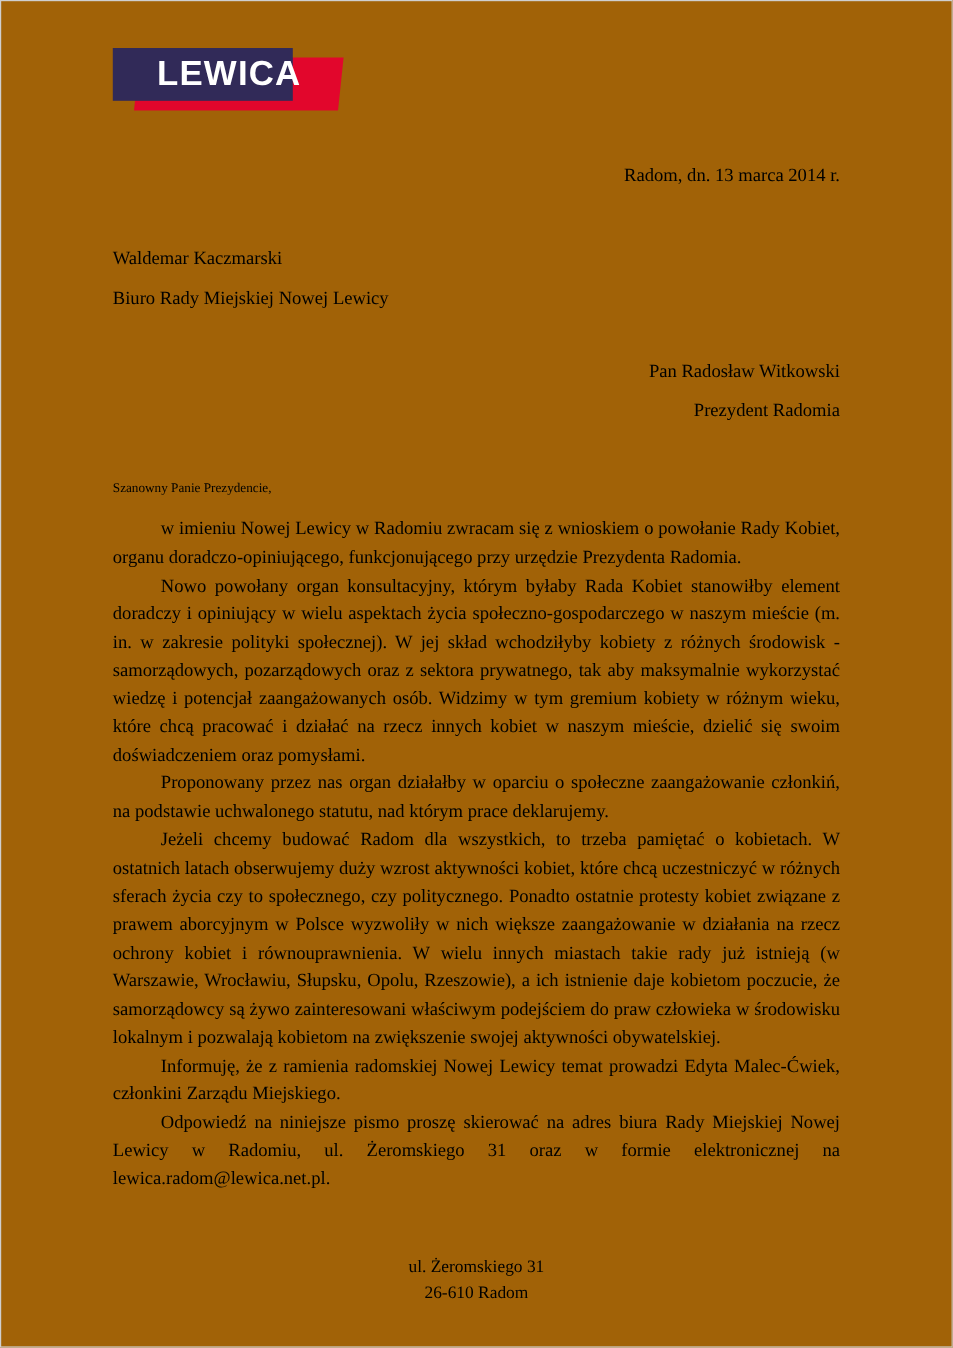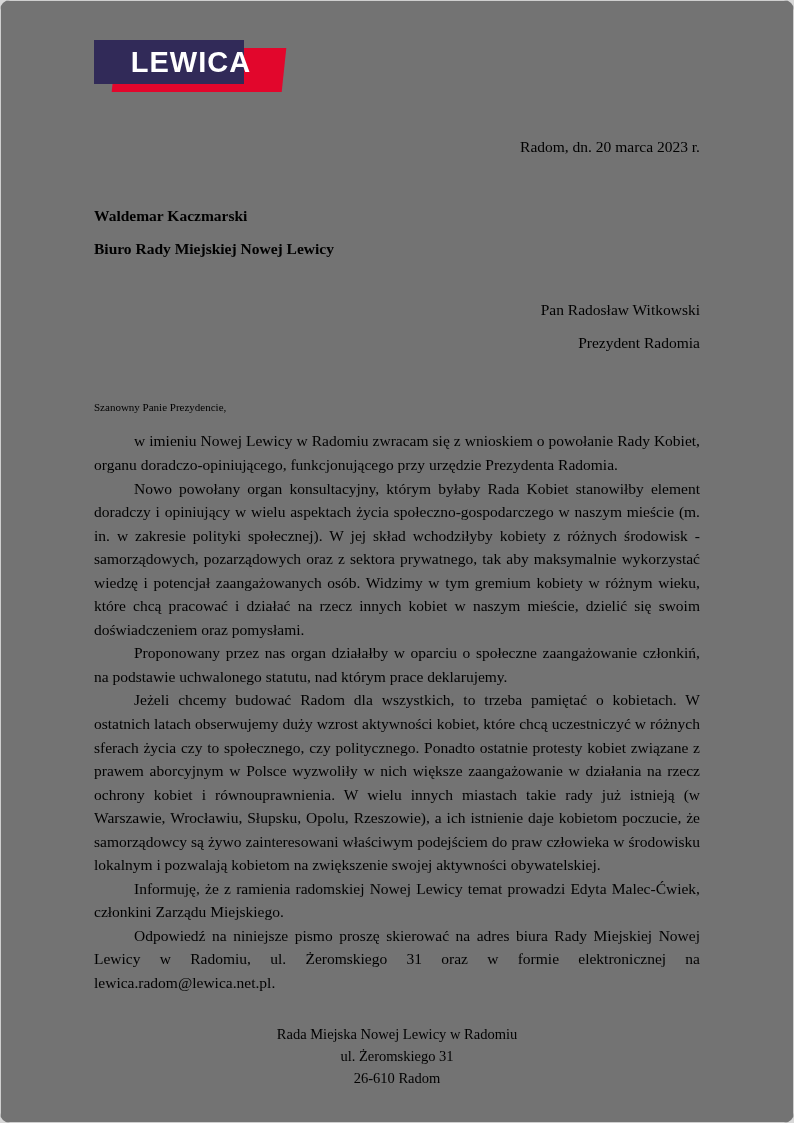--- a/index.html
+++ b/index.html
@@ -3,28 +3,27 @@
 <meta charset="utf-8">
 <style>
   html, body {
     margin: 0;
     padding: 0;
     background: #d8d8d8;
   }
   .page {
     width: 794px;
     height: 1123px;
-    background: #737373;
+    background: #a16207;
     position: relative;
     margin: 0 auto;
     box-sizing: border-box;
     font-family: "Liberation Serif", serif;
     color: #000000;
     overflow: hidden;
-    border-radius: 10px;
   }
   .sheet-border {
     position: absolute;
     inset: 0;
     border: 1px solid #cfcfcf;
     pointer-events: none;
   }
   .content {
     position: absolute;
     left: 94px;
@@ -74,21 +73,20 @@
   
   .date-line {
     text-align: right;
     font-size: 15.5px;
     margin-top: 42px;
   }
   .addr-sender {
     margin-top: 44px;
     font-size: 15.5px;
     line-height: 2.12;
-    font-weight: bold;
   }
   .addr-recipient {
     margin-top: 28px;
     text-align: right;
     font-size: 15.5px;
     line-height: 2.12;
   }
   .salutation {
     margin-top: 42px;
     font-size: 11px;
@@ -119,21 +117,21 @@
   <div class="sheet-border"></div>
 
   <div class="content">
 
     <div class="logo-wrap">
       <div class="logo-red"></div>
       <div class="logo-navy"></div>
       <div class="logo-text">LEWICA</div>
     </div>
 
-    <div class="date-line">Radom, dn. 20 marca 2023 r.</div>
+    <div class="date-line">Radom, dn. 13 marca 2014 r.</div>
 
     <div class="addr-sender">
       <div>Waldemar Kaczmarski</div>
       <div>Biuro Rady Miejskiej Nowej Lewicy</div>
     </div>
 
     <div class="addr-recipient">
       <div>Pan Radosław Witkowski</div>
       <div>Prezydent Radomia</div>
     </div>
@@ -143,17 +141,16 @@
     <div class="body-par first">w imieniu Nowej Lewicy w Radomiu zwracam się z wnioskiem o powołanie Rady Kobiet, organu doradczo-opiniującego, funkcjonującego przy urzędzie Prezydenta Radomia.</div>
     <div class="body-par">Nowo powołany organ konsultacyjny, którym byłaby Rada Kobiet stanowiłby element doradczy i opiniujący w wielu aspektach życia społeczno-gospodarczego w naszym mieście (m. in. w zakresie polityki społecznej). W jej skład wchodziłyby kobiety z różnych środowisk - samorządowych, pozarządowych oraz z sektora prywatnego, tak aby maksymalnie wykorzystać wiedzę i potencjał zaangażowanych osób. Widzimy w tym gremium kobiety w różnym wieku, które chcą pracować i działać na rzecz innych kobiet w naszym mieście, dzielić się swoim doświadczeniem oraz pomysłami.</div>
     <div class="body-par">Proponowany przez nas organ działałby w oparciu o społeczne zaangażowanie członkiń, na podstawie uchwalonego statutu, nad którym prace deklarujemy.</div>
     <div class="body-par">Jeżeli chcemy budować Radom dla wszystkich, to trzeba pamiętać o kobietach. W ostatnich latach obserwujemy duży wzrost aktywności kobiet, które chcą uczestniczyć w różnych sferach życia czy to społecznego, czy politycznego. Ponadto ostatnie protesty kobiet związane z prawem aborcyjnym w Polsce wyzwoliły w nich większe zaangażowanie w działania na rzecz ochrony kobiet i równouprawnienia.  W wielu innych miastach takie rady już istnieją (w Warszawie, Wrocławiu, Słupsku, Opolu, Rzeszowie), a ich istnienie daje kobietom poczucie, że samorządowcy są żywo zainteresowani właściwym podejściem do praw człowieka w środowisku lokalnym i pozwalają kobietom na zwiększenie swojej aktywności obywatelskiej.</div>
     <div class="body-par">Informuję, że z ramienia radomskiej Nowej Lewicy temat prowadzi Edyta Malec-Ćwiek, członkini Zarządu Miejskiego.</div>
     <div class="body-par">Odpowiedź na niniejsze pismo proszę skierować na adres biura Rady Miejskiej Nowej Lewicy w Radomiu, ul. Żeromskiego 31 oraz w formie elektronicznej na lewica.radom@lewica.net.pl.</div>
 
   </div>
 
   <div class="footer">
-    <div>Rada Miejska Nowej Lewicy w Radomiu</div>
     <div>ul. Żeromskiego 31</div>
     <div>26-610 Radom</div>
   </div>
 </div>
 
 </body></html>

